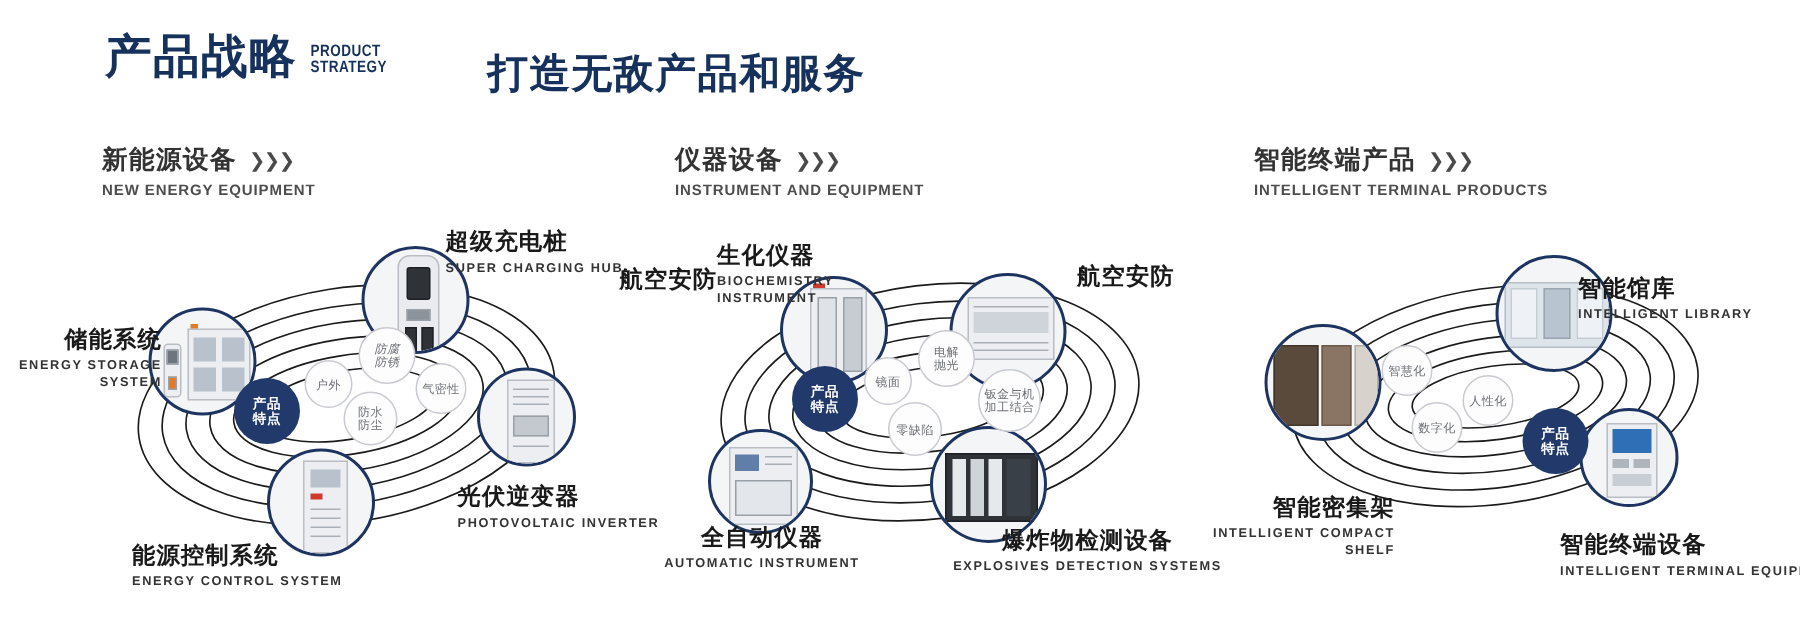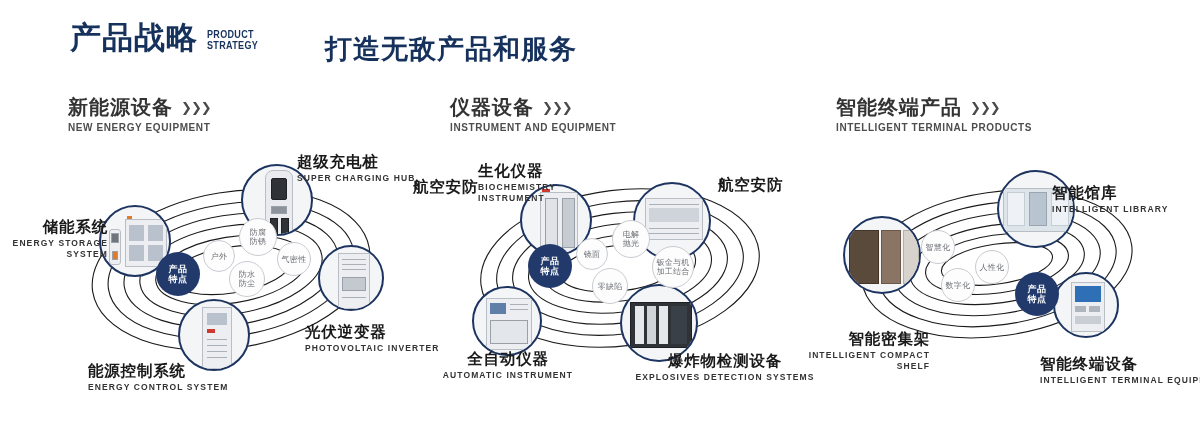--- a/index.html
+++ b/index.html
@@ -25,21 +25,21 @@
   }
   .h-en div{white-space:nowrap;}
   .h-sub{
     position:absolute;left:325px;top:36px;
     font-size:27px;font-weight:bold;color:#16325c;letter-spacing:1px;line-height:1;
   }
 
   
   .sec-head{position:absolute;}
   .sec-head .cn{
-    font-size:20px;font-weight:bold;color:#333333;letter-spacing:1px;line-height:22px;
+    font-size:17px;font-weight:bold;color:#333333;letter-spacing:1px;line-height:22px;
     display:inline-block;vertical-align:middle;
   }
   .sec-head .arrows{
     display:inline-block;vertical-align:middle;margin-left:8px;
     color:#4a4a4a;font-size:13px;letter-spacing:-1px;font-weight:bold;
   }
   .sec-head .en{
     margin-top:4px;font-size:10px;color:#4d4d4d;letter-spacing:.6px;font-weight:600;
   }
 
@@ -177,21 +177,21 @@
         <div class="ln" style="left:27px;top:50px;width:20px;height:1px;"></div>
         <div class="ln" style="left:27px;top:56px;width:20px;height:1px;"></div>
       </div>
     </div>
 
     <div class="bub main" style="left:101px;top:92px;width:44px;height:44px;flex-direction:column;">
       <span>产品</span>
       <span>特点</span>
     </div>
     <div class="bub" style="left:148px;top:80px;width:32px;height:32px;">户外</div>
-    <div class="bub" style="left:184px;top:58px;width:38px;height:38px;writing-mode:horizontal-tb;">
+    <div class="bub" style="left:184px;top:58px;width:38px;height:38px;writing-mode:horizontal-tb;font-style:italic;">
       <span style="display:block;width:22px;">防腐防锈</span>
     </div>
     <div class="bub" style="left:174px;top:101px;width:36px;height:36px;">
       <span style="display:block;width:20px;">防水防尘</span>
     </div>
     <div class="bub" style="left:222px;top:82px;width:34px;height:34px;">
       <span style="display:block;width:26px;">气密性</span>
     </div>
   </div>
 

